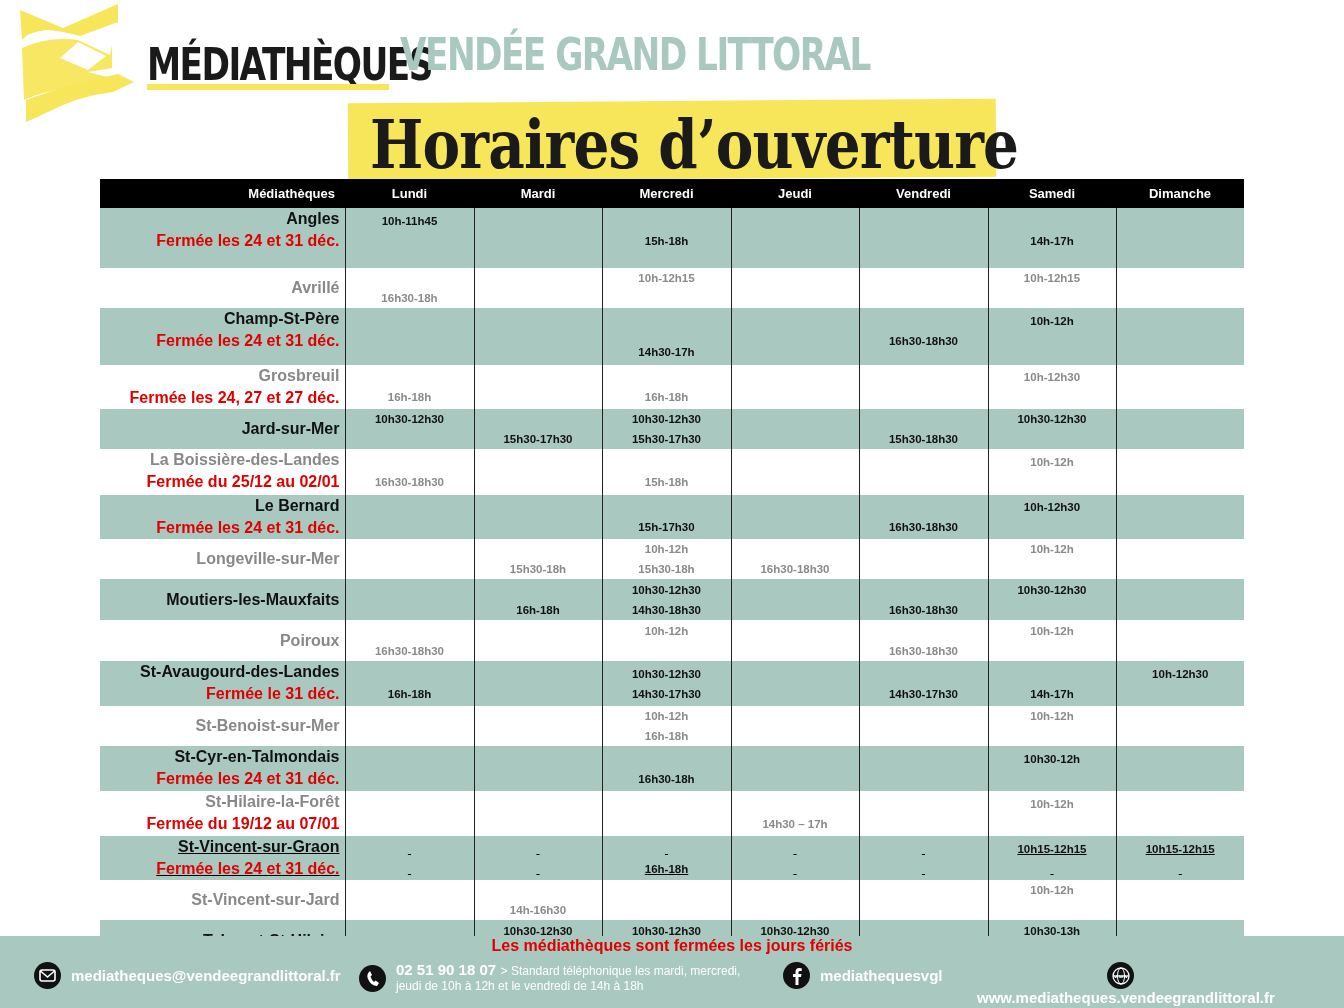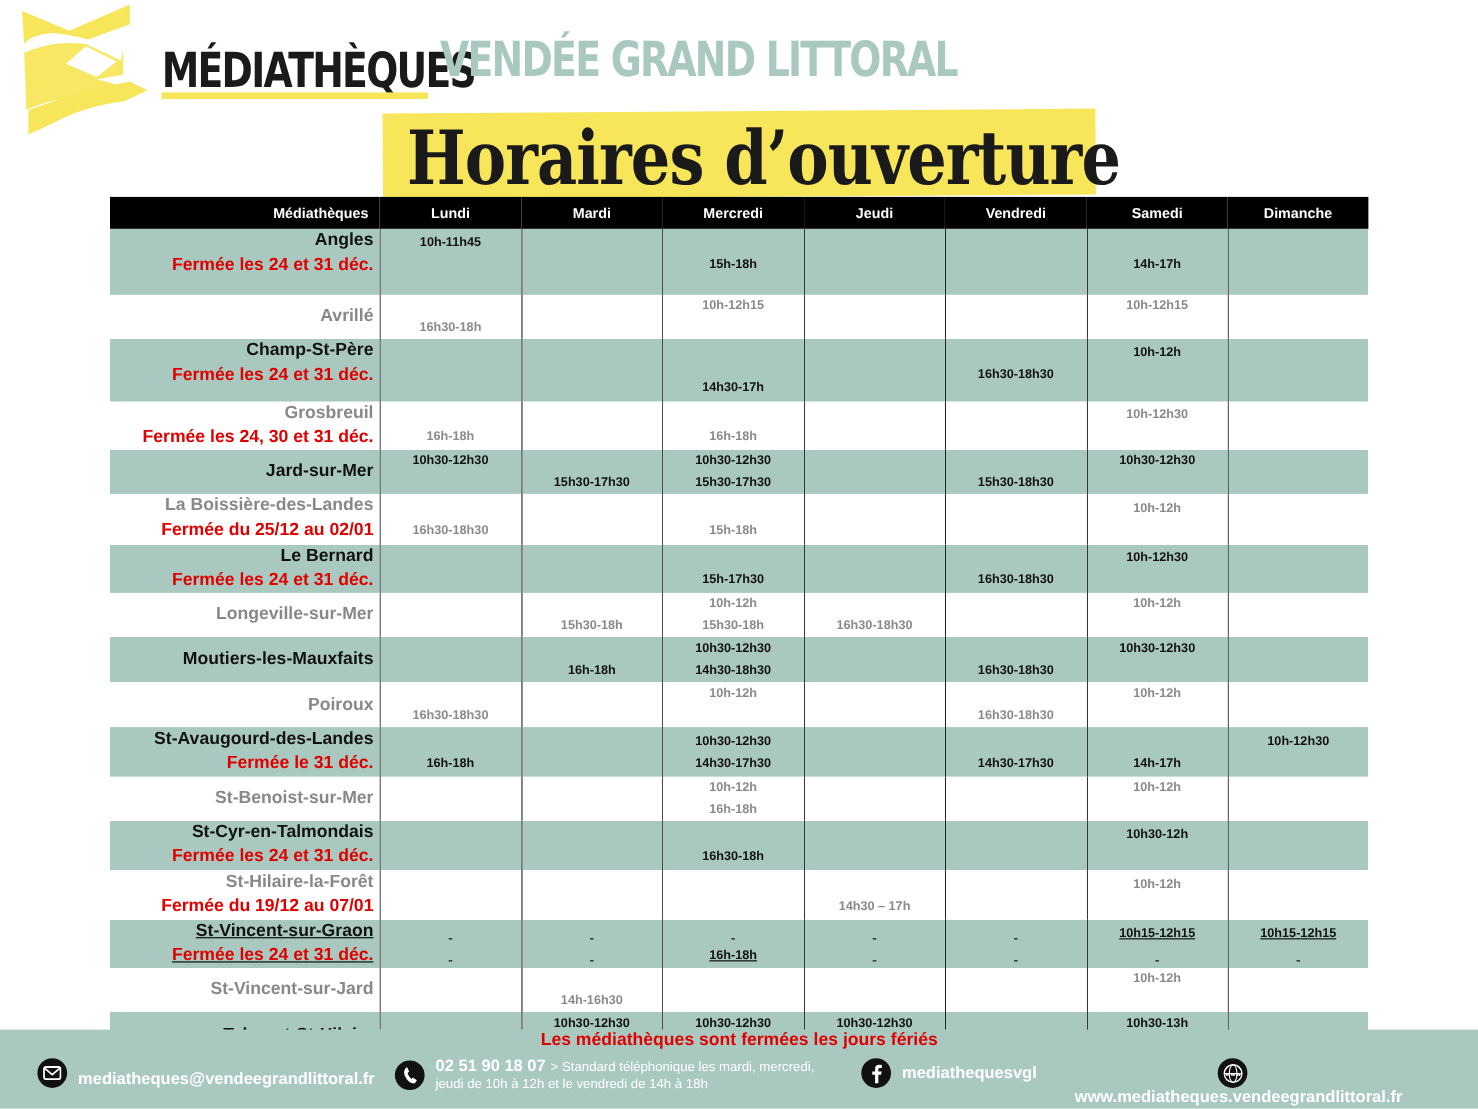--- a/index.html
+++ b/index.html
@@ -189,21 +189,21 @@
           <span class="slot">&nbsp;</span>
         </td>
         <td style="padding-top: 2.5px;">
           <span class="slot">&nbsp;</span>
           <span class="slot">&nbsp;</span>
         </td>
       </tr>
       <tr class="plain" style="height: 44px;">
         <td class="lib">
           <span class="lib-name">Grosbreuil</span>
-          <span class="lib-note">Fermée les 24, 30 et 31 déc.</span>
+          <span class="lib-note">Fermée les 24, 27 et 27 déc.</span>
         </td>
         <td style="padding-top: 2px;">
           <span class="slot">&nbsp;</span>
           <span class="slot">16h-18h</span>
         </td>
         <td style="padding-top: 2px;">
           <span class="slot">&nbsp;</span>
           <span class="slot">&nbsp;</span>
         </td>
         <td style="padding-top: 2px;">
@@ -661,21 +661,21 @@
           <span class="slot">&nbsp;</span>
           <span class="slot">&nbsp;</span>
         </td>
       </tr>
     </tbody>
 </table>
 
 <div class="footer"></div>
 <div class="ferie">Les médiathèques sont fermées les jours fériés</div>
 
-<div class="contact" style="left:34px;align-items:flex-end;">
+<div class="contact" style="left:34px;">
   <span class="ic">
     <svg width="17" height="13" viewBox="0 0 17 13">
         <rect x="1" y="1" width="15" height="11" rx="2" fill="none" stroke="#fff" stroke-width="1.6"></rect>
         <path d="M1.5,2 L8.5,8 L15.5,2" fill="none" stroke="#fff" stroke-width="1.6"></path>
       </svg>
   </span>
   <span class="ctext">mediatheques@vendeegrandlittoral.fr</span>
 </div>
 
 <div class="contact" style="left:359px;">

